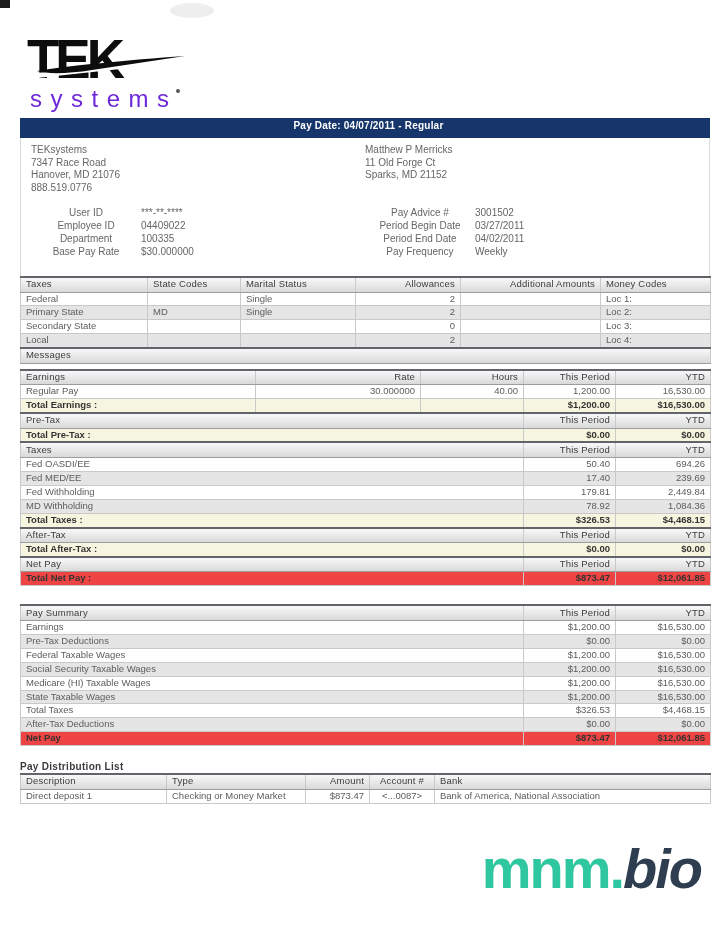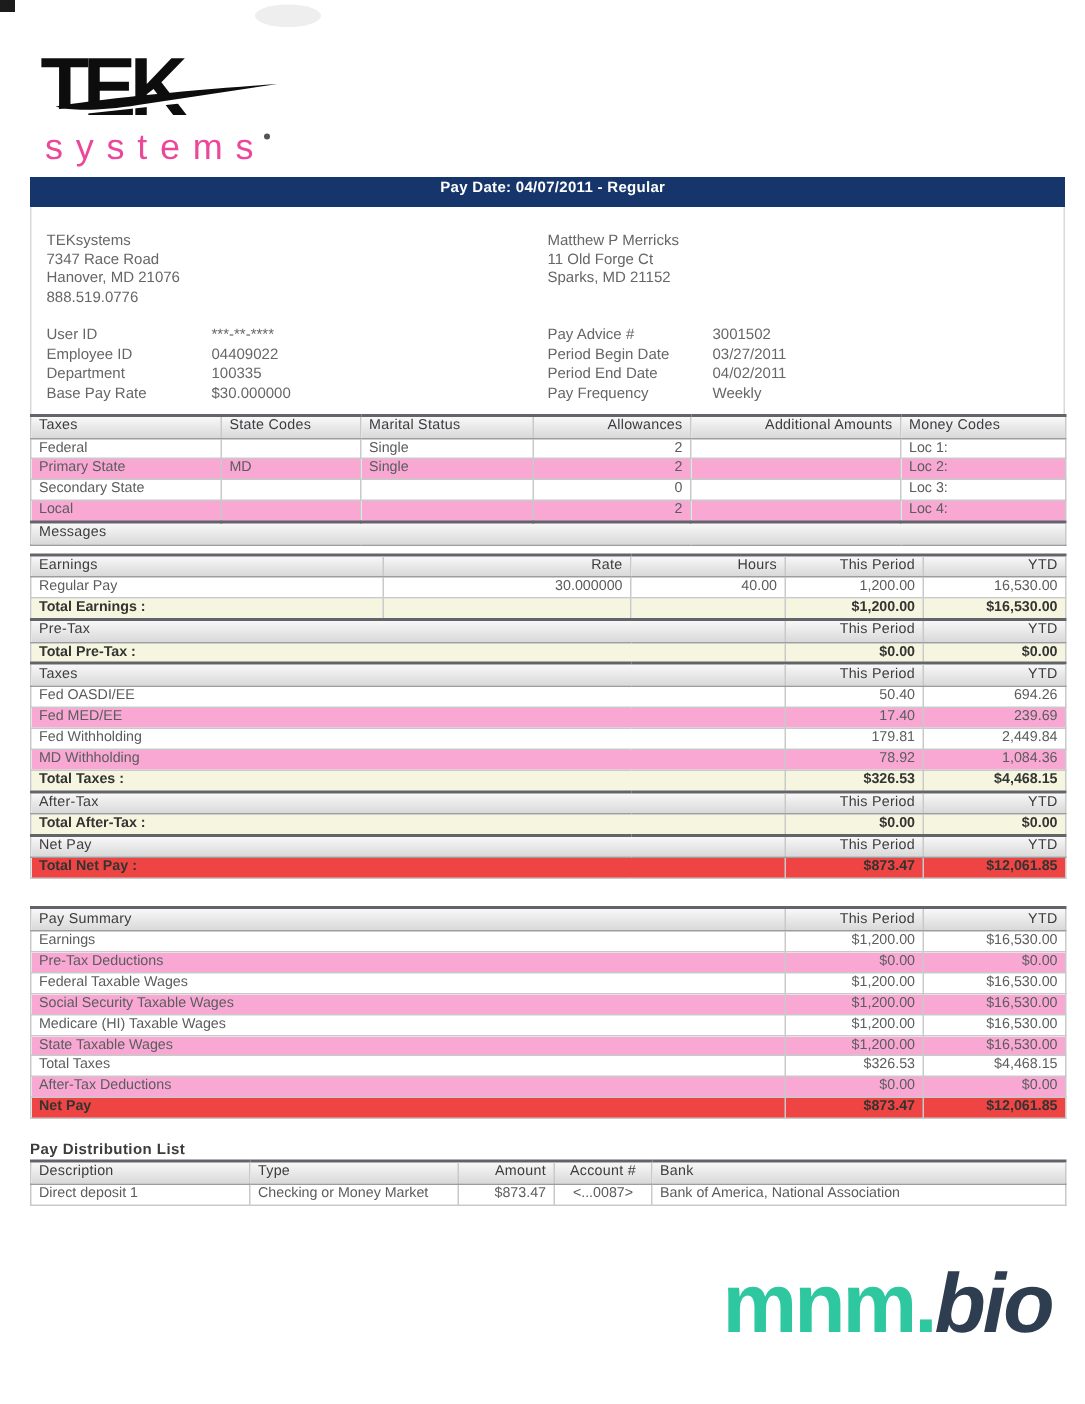--- a/index.html
+++ b/index.html
@@ -7,41 +7,41 @@
   body { position: relative; font-family: "Liberation Sans", sans-serif; color: #5b5c5e; }
 
   .corner-mark { position: absolute; left: 0; top: 0; width: 10px; height: 8px; background: #1c1c1c; }
   .smudge { position: absolute; left: 170px; top: 3px; width: 44px; height: 15px; background: #eeeeee; border-radius: 50%; }
 
   
   .logo { position: absolute; left: 27px; top: 32px; width: 210px; }
   .tek { font-size: 53px; font-weight: bold; letter-spacing: -4px; color: #0d0d0d; line-height: 0.98; transform: scaleY(1.04); transform-origin: top left; }
   .swoosh { position: absolute; left: 10px; top: 24px; }
   .systems-row { display: flex; align-items: flex-start; margin-top: 1px; margin-left: 3px; }
-  .systems { font-size: 24px; font-weight: 400; letter-spacing: 8.5px; color: #ec4899; }
+  .systems { font-size: 24px; font-weight: 400; letter-spacing: 8.5px; color: #6d28d9; }
   .reg-dot { width: 4px; height: 4px; background: #555; border-radius: 50%; margin-top: 4px; margin-left: -2px; }
 
   
   .content { position: absolute; left: 20px; top: 118px; width: 690px; }
 
   .navy-bar { height: 20px; background: #16366b; color: #fff; font-size: 10px; font-weight: bold; line-height: 16px; padding-left: 7px; letter-spacing: 0.2px; text-align: center; }
 
-  .info-box { border-left: 1px solid #d9d9d9; border-right: 1px solid #d9d9d9; height: 138px; padding: 17px 10px 0 10px; display: flex; font-size: 10px; color: #666; }
+  .info-box { border-left: 1px solid #d9d9d9; border-right: 1px solid #d9d9d9; height: 138px; padding: 6px 10px 0 10px; display: flex; font-size: 10px; color: #666; }
   .info-col { width: 345px; }
   .addr-block { height: 62px; line-height: 12.5px; }
   .fields { line-height: 13px; }
   .field-row { display: flex; }
-  .field-label { width: 110px; }
+  .field-label { width: 110px; text-align: center; }
   .field-value { flex: 1; }
 
   
   table { border-collapse: collapse; width: 690px; table-layout: fixed; font-size: 9.5px; color: #5b5c5e; }
   td, th { border: 1px solid #c9c9c9; padding: 1px 5px; height: 13px; line-height: 1.15; overflow: hidden; white-space: nowrap; font-size: 9.5px; }
   th { background: linear-gradient(#f8f8f8, #d9d9d9); border-top: 2px solid #63646a; border-bottom: 1px solid #9d9d9d; font-weight: normal; color: #3b3c3e; text-align: left; height: 15px; letter-spacing: 0.2px; }
-  tr.alt td { background: #f9a8d4; }
+  tr.alt td { background: #e5e5e5; }
   tr.total td { background: #f6f6e0; font-weight: bold; color: #333432; }
   tr.net td { background: #ef4444; font-weight: bold; color: #333432; }
   .r { text-align: right; }
   .c { text-align: center; }
   .earn-table { margin-top: 5px; }
   .summary-table { margin-top: 18px; }
   .dist-title { margin-top: 15px; margin-bottom: 1px; font-size: 10px; font-weight: bold; color: #3b3c3e; letter-spacing: 0.3px; }
 
   
   .mnm-logo { position: absolute; top: 841px; right: 22px; font-size: 56px; font-weight: bold; letter-spacing: -2px; line-height: 1; margin-left: 23px; }

